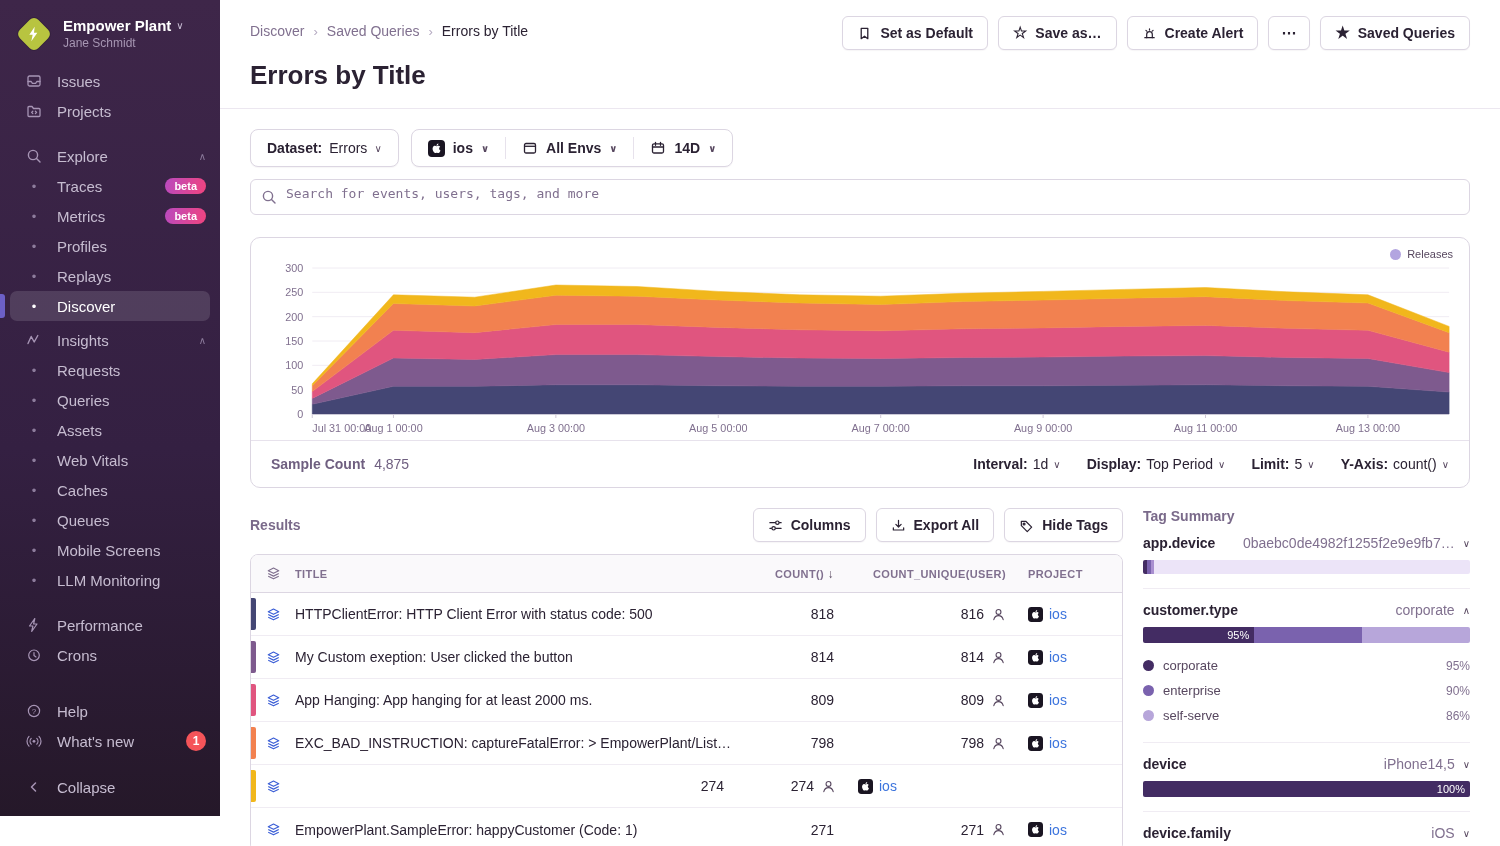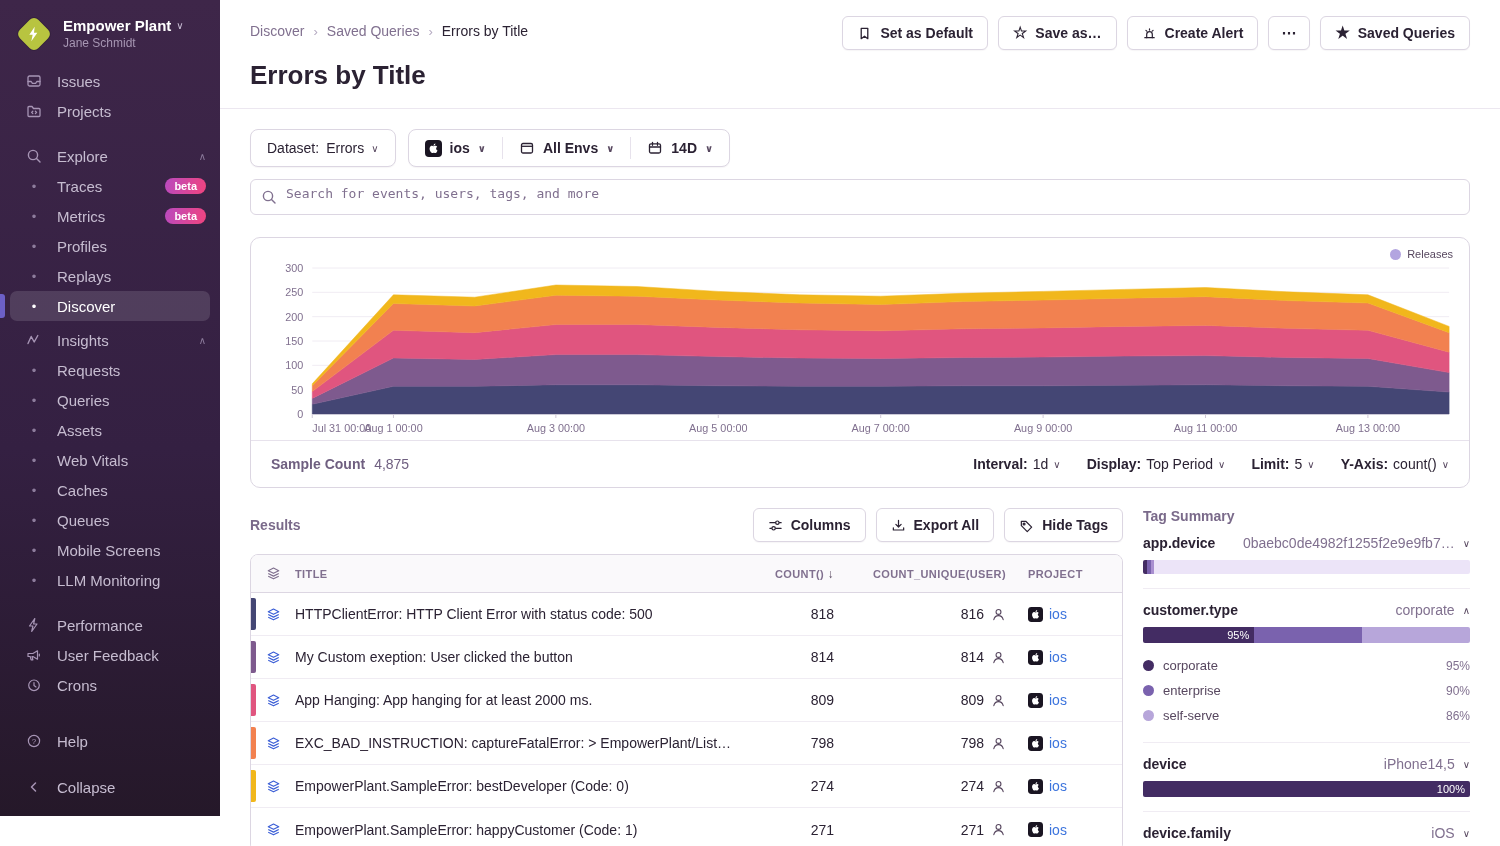--- a/index.html
+++ b/index.html
@@ -46,21 +46,21 @@
   .btn .bicon { display:flex; color:#2b2233; }
   .btn.ellipsis-btn { padding:0 12px; font-size:15px; letter-spacing:1px; }
   .star-purple { color:#6c5fc7; font-size:16px; line-height:1; }
   .star-outline { font-size:16px; line-height:1; }
 
   .content { padding:20px 30px 0; }
 
   
   .filter-row { display:flex; gap:12px; }
   .filter-btn { height:38px; display:inline-flex; align-items:center; gap:7px; padding:0 16px; background:#fff; border:1px solid #dcd6e2; border-radius:8px; font-size:14px; cursor:pointer; box-shadow:0 1px 1px rgba(43,34,51,.04); }
-  .filter-btn b { font-weight:400; }
+  .filter-btn b { font-weight:700; }
   .chev { font-size:10px; color:#57475f; }
   .seg-group { display:inline-flex; align-items:stretch; background:#fff; border:1px solid #dcd6e2; border-radius:8px; box-shadow:0 1px 1px rgba(43,34,51,.04); }
   .seg { display:inline-flex; align-items:center; gap:8px; padding:0 16px; font-size:14px; font-weight:700; cursor:pointer; height:36px; }
   .seg-div { width:1px; background:#e7e2ec; margin:7px 0; }
 
   .search-row { position:relative; margin-top:12px; }
   .search-row .sicon { position:absolute; left:11px; top:10px; color:#80708f; }
   .search-input { width:100%; height:36px; border:1px solid #dcd6e2; border-radius:6px; padding:0 12px 8px 35px; font-family:"DejaVu Sans Mono",monospace; font-size:13px; color:#2b2233; outline:none; }
   .search-input::placeholder { color:#80708f; }
 
@@ -235,45 +235,46 @@
     <div class="nav-item">
       <span class="nicon">
           <svg class="icon-svg" width="16" height="16" viewBox="0 0 16 16" fill="none" stroke="currentColor" stroke-width="1.2" stroke-linejoin="round">
             <path d="M8.8 1.5L3.5 9h3.4l-1.2 5.5L11 7H7.6l1.2-5.5z"></path>
           </svg>
         </span>
       <span class="nav-label">Performance</span>
     </div>
     <div class="nav-item">
       <span class="nicon">
-          <svg class="icon-svg" width="16" height="16" viewBox="0 0 16 16" fill="none" stroke="currentColor" stroke-width="1.2" stroke-linejoin="round" stroke-linecap="round">
-            <path d="M2 6.5v3h2.2l.9 3.3h1.8l-.9-3.3h.9l4.6 2.7V3.8L6.9 6.5H2z"></path>
-            <path d="M13.3 7v2"></path>
-          </svg>
-        </span>
-      <span class="nav-label">User Feedback</span>
-    </div>
-    <div class="nav-item">
-      <span class="nicon">
           <svg class="icon-svg" width="16" height="16" viewBox="0 0 16 16" fill="none" stroke="currentColor" stroke-width="1.2" stroke-linecap="round" stroke-linejoin="round">
             <circle cx="8" cy="8.3" r="5.3"></circle>
             <path d="M8 5.6v2.9l2 1.4"></path>
           </svg>
         </span>
       <span class="nav-label">Crons</span>
     </div>
     <div class="bottom-group">
       <div class="nav-item">
         <span class="nicon">
             <svg class="icon-svg" width="16" height="16" viewBox="0 0 16 16" fill="none" stroke="currentColor" stroke-width="1.2">
               <circle cx="8" cy="8" r="5.6"></circle>
               <text x="8" y="10.8" font-size="8" text-anchor="middle" fill="currentColor" stroke="none" font-family="Liberation Sans,sans-serif">?</text>
             </svg>
           </span>
         <span class="nav-label">Help</span>
+      </div>
+      <div class="nav-item">
+        <span class="nicon">
+            <svg class="icon-svg" width="16" height="16" viewBox="0 0 16 16" fill="none" stroke="currentColor" stroke-width="1.2" stroke-linecap="round">
+              <circle cx="8" cy="8.3" r="1.4" fill="currentColor" stroke="none"></circle>
+              <path d="M5.2 5.4a4.2 4.2 0 000 5.8M10.8 5.4a4.2 4.2 0 010 5.8M3 3.4a7 7 0 000 9.8M13 3.4a7 7 0 010 9.8"></path>
+            </svg>
+          </span>
+        <span class="nav-label">What's new</span>
+        <span class="count-badge">1</span>
       </div>
       <div class="nav-item collapse-item">
         <span class="nicon">
             <svg class="icon-svg" width="16" height="16" viewBox="0 0 16 16" fill="none" stroke="currentColor" stroke-width="1.5" stroke-linecap="round" stroke-linejoin="round">
               <polyline points="9.5,4 5.5,8 9.5,12"></polyline>
             </svg>
           </span>
         <span class="nav-label">Collapse</span>
       </div>
     </div>
@@ -628,21 +629,20 @@
           </div>
           <div class="t-row t-body-row">
             <span class="swatch" style="background: rgb(241, 183, 28);"></span>
             <span class="cell-icon">
                 <svg class="icon-svg" width="15" height="15" viewBox="0 0 16 16" fill="none" stroke="#3c5fd6" stroke-width="1.2" stroke-linejoin="round">
                   <path d="M8 2.2L13.6 5 8 7.8 2.4 5z"></path>
                   <path d="M2.4 8l5.6 2.8L13.6 8"></path>
                   <path d="M2.4 10.9l5.6 2.8 5.6-2.8"></path>
                 </svg>
               </span>
-            <span class="cell-title">EmpowerPlant.SampleError: bestDeveloper (Code: 0)</span>
             <span class="cell-num">274</span>
             <span class="cell-unum">
                 <span>274</span>
                 <span class="picon">
                   <svg class="icon-svg" width="15" height="15" viewBox="0 0 16 16" fill="none" stroke="currentColor" stroke-width="1.2" stroke-linecap="round">
                     <circle cx="8" cy="5.2" r="2.6"></circle>
                     <path d="M3 13.5c.7-2.9 2.5-4.3 5-4.3s4.3 1.4 5 4.3"></path>
                   </svg>
                 </span>
               </span>

